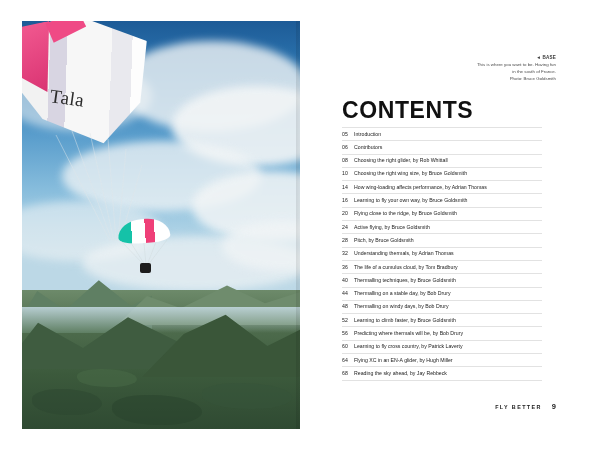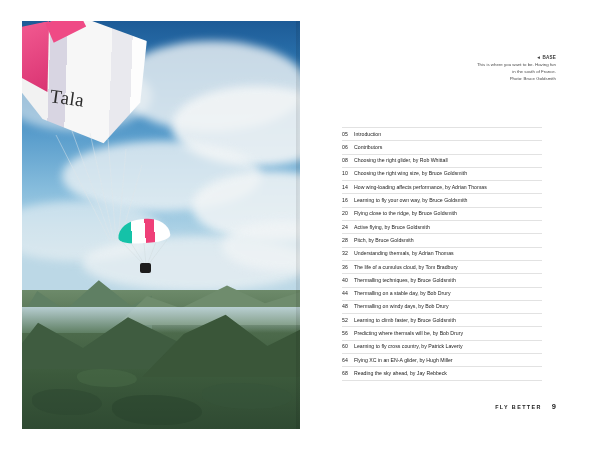--- a/index.html
+++ b/index.html
@@ -338,20 +338,21 @@
 
   <div class="page-right">
 
     <div class="caption">
       <div class="cap-title">◄ BASE</div>
       <div class="cap-line">This is where you want to be. Having fun</div>
       <div class="cap-line">in the south of France.</div>
       <div class="cap-line">Photo: Bruce Goldsmith</div>
     </div>
 
+    <div class="contents-title">CONTENTS</div>
 
     <div class="toc" id="toc-list">
         <div class="toc-row">
           <span class="toc-page">05</span>
           <span class="toc-text">Introduction</span>
         </div>
         <div class="toc-row">
           <span class="toc-page">06</span>
           <span class="toc-text">Contributors</span>
         </div>

